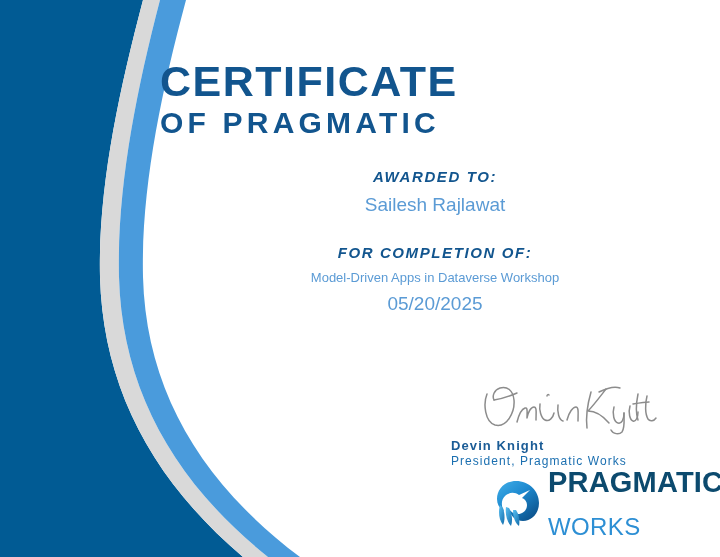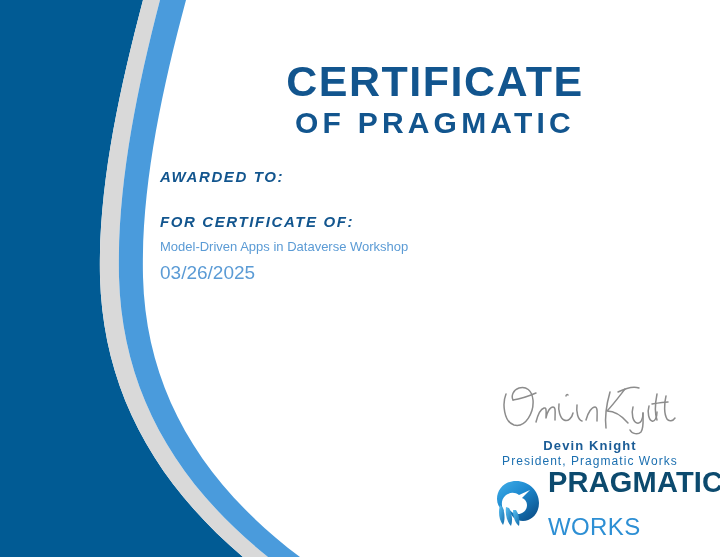--- a/index.html
+++ b/index.html
@@ -29,21 +29,20 @@
     height: 557px;
     pointer-events: none;
   }
 
   
   .title-block {
     position: absolute;
     left: 160px;
     top: 60px;
     width: 550px;
-    text-align: center;
   }
   .title-main {
     font-size: 43px;
     font-weight: bold;
     letter-spacing: 1.5px;
     color: #12558E;
     line-height: 1.0;
     white-space: nowrap;
   }
   .title-sub {
@@ -55,20 +54,21 @@
     margin-top: 3px;
     white-space: nowrap;
   }
 
   
   .body-block {
     position: absolute;
     left: 160px;
     top: 168px;
     width: 550px;
+    text-align: center;
   }
   .field-label {
     font-size: 15px;
     font-weight: bold;
     font-style: italic;
     letter-spacing: 1.6px;
     color: #12558E;
   }
   .field-value {
     font-size: 19px;
@@ -82,24 +82,24 @@
   .field-value.date {
     margin-top: 8px;
   }
   .gap {
     height: 28px;
   }
 
   
   .sig-block {
     position: absolute;
-    left: 470px;
+    left: 451px;
     top: 382px;
     width: 240px;
-    text-align: center;
+    text-align: left;
   }
   .sig-script {
     height: 54px;
     display: flex;
     align-items: flex-end;
     justify-content: center;
   }
   .sig-name {
     font-size: 13px;
     font-weight: bold;
@@ -162,26 +162,27 @@
   </svg>
 
   <div class="title-block">
     <div class="title-main">CERTIFICATE</div>
     <div class="title-sub">OF PRAGMATIC</div>
   </div>
 
   <div class="body-block">
 
     <div class="field-label">AWARDED TO:</div>
+    <div class="field-value">Sailesh Rajlawat</div>
 
     <div class="gap"></div>
 
-    <div class="field-label">FOR CERTIFICATE OF:</div>
+    <div class="field-label">FOR COMPLETION OF:</div>
     <div class="field-value course">Model-Driven Apps in Dataverse Workshop</div>
-    <div class="field-value date">03/26/2025</div>
+    <div class="field-value date">05/20/2025</div>
   </div>
 
   <div class="sig-block">
     <div class="sig-script">
       <svg width="180" height="54" viewBox="0 0 180 54" xmlns="http://www.w3.org/2000/svg">
         <g fill="none" stroke="#8C8C8C" stroke-width="1.5" stroke-linecap="round" stroke-linejoin="round">
           <path d="M6,12 C2,22 4,40 14,43 C26,46 34,30 33,18 C32,8 26,4 19,6 C13,8 11,14 13,18"></path>
           <path d="M13,18 C20,17 29,14 36,11"></path>
           <path d="M36,40 C38,32 41,27 44,26 C47,25 46,31 46,36 C47,30 50,25 53,25 C56,25 55,31 55,38"></path>
           <path d="M59,22 C58,28 60,36 64,38 C68,40 72,36 73,31"></path>

